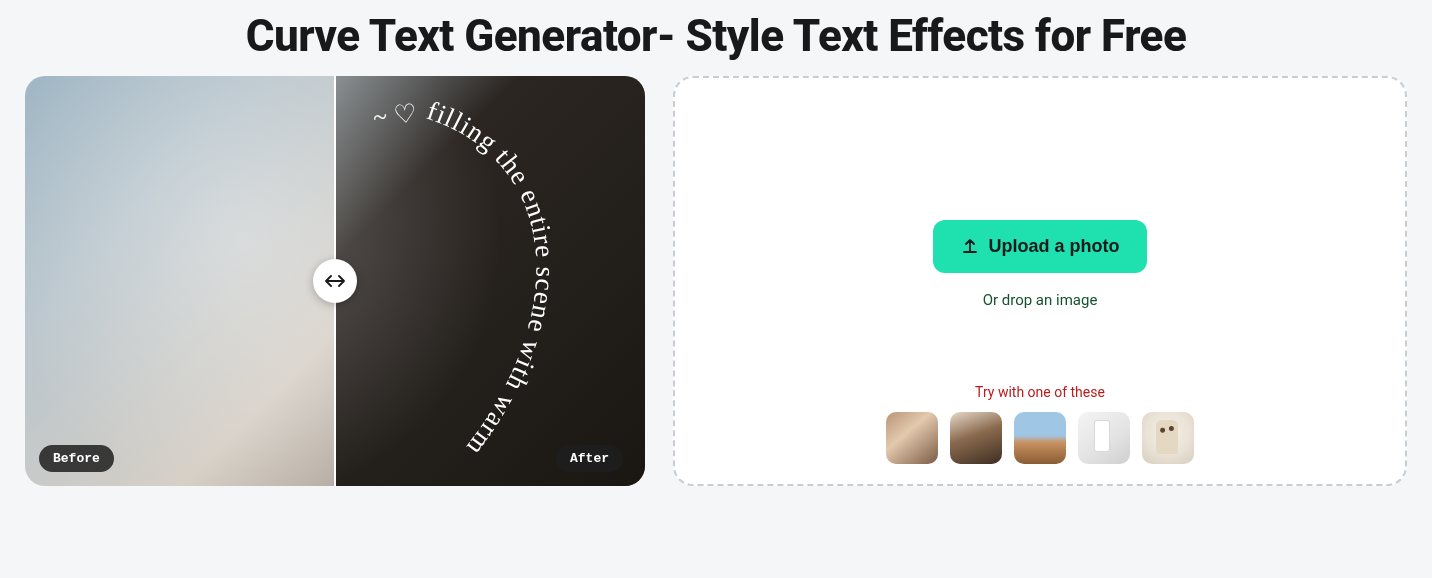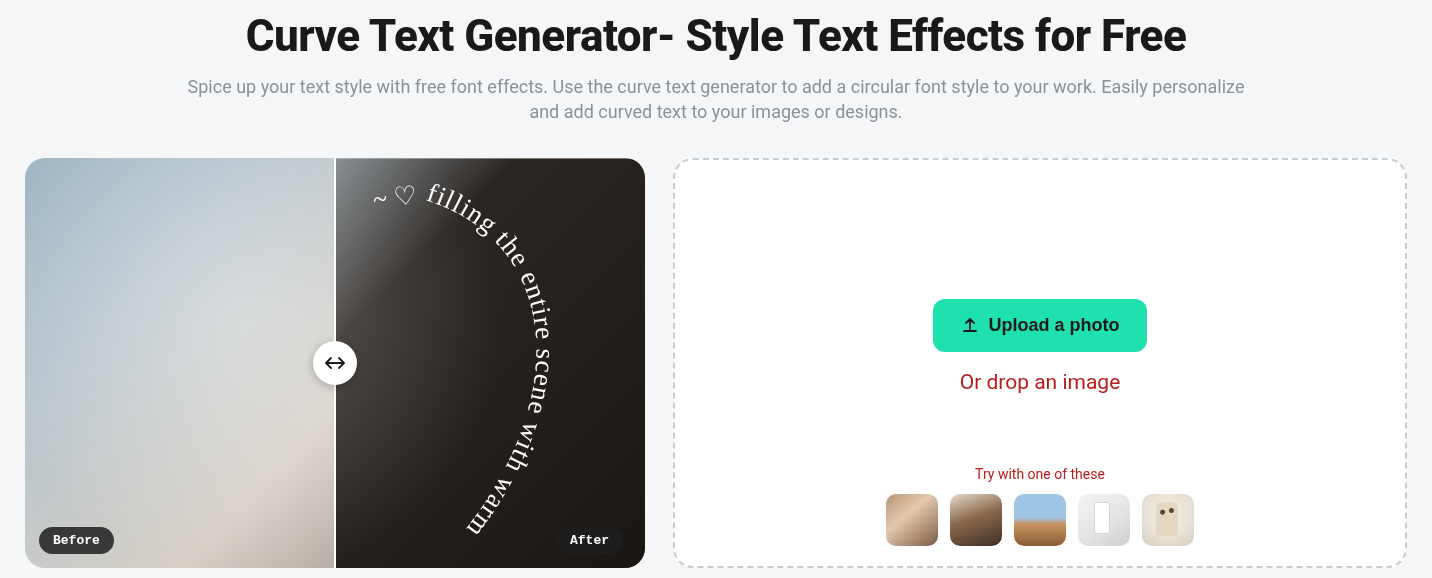--- a/index.html
+++ b/index.html
@@ -8,21 +8,21 @@
       background: #f5f6f8;
       width: 1432px;
       height: 578px;
       overflow: hidden;
     }
     .container {
       padding: 10px 25px 0;
     }
     .header {
       text-align: center;
-      margin-bottom: 34px;
+      margin-bottom: 14px;
     }
     .title {
       font-size: 44px;
       font-weight: 800;
       color: #18191a;
       letter-spacing: -0.5px;
       margin-bottom: 12px;
     }
     .subtitle {
       font-size: 18px;
@@ -158,22 +158,22 @@
       font-size: 18px;
       font-weight: 700;
       border: none;
       border-radius: 12px;
       padding: 16px 28px;
       cursor: pointer;
     }
     .upload-btn svg { display: block; }
     .drop-text {
       margin-top: 18px;
-      font-size: 21px;
-      color: #b91c1c;
+      font-size: 15px;
+      color: #14532d;
     }
     .samples {
       flex-shrink: 0;
       text-align: center;
       width: 100%;
     }
     .samples-label {
       font-size: 14px;
       color: #b91c1c;
       margin-bottom: 12px;
@@ -207,21 +207,20 @@
         linear-gradient(#e5d8c2,#e5d8c2);
       border-radius:6px 6px 3px 3px;
     }
   </style>
 </head>
 <body>
 
 <div class="container">
   <div class="header">
     <h1 class="title">Curve Text Generator- Style Text Effects for Free</h1>
-    <p class="subtitle">Spice up your text style with free font effects. Use the curve text generator to add a circular font style to your work. Easily personalize and add curved text to your images or designs.</p>
   </div>
 
   <div class="main">
 
     <div class="preview-panel">
       <div class="preview-before"></div>
       <div class="preview-after">
         <div class="curve-text-wrap">
           <span class="doodle">~ ♡</span>
           <svg width="260" height="360" viewBox="0 0 260 360">

